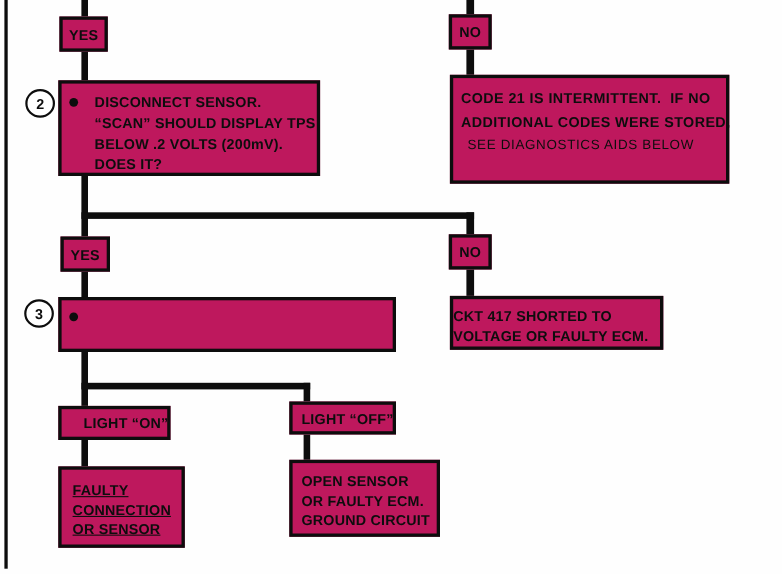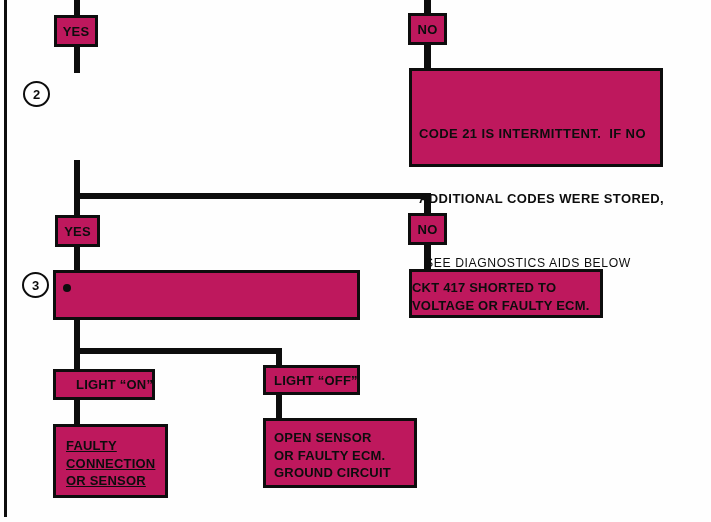--- a/index.html
+++ b/index.html
@@ -53,35 +53,35 @@
     font-weight:bold;font-size:13px;
   }
   
   #yes1{left:54px;top:15px;width:44px;height:32px;}
   #no1{left:408px;top:13px;width:39px;height:32px;}
   #box2{left:53px;top:73px;width:238px;height:87px;padding-top:7px;}
   #box2 .txt{line-height:19px;}
   #box2 .bullet-col .dot{margin-top:6px;}
   #badge2{left:23px;top:81px;}
   #code21{left:409px;top:68px;width:254px;height:99px;padding:9px 4px 0 7px;}
-  #code21 .txt{line-height:20.5px;letter-spacing:0.4px;margin-top:44px;}
+  #code21 .txt{line-height:20.5px;letter-spacing:0.4px;}
   #code21 .txt.light{font-weight:normal;font-size:12.2px;letter-spacing:0.6px;padding-left:6px;}
   #yes2{left:55px;top:215px;width:45px;height:32px;}
   #no2{left:408px;top:213px;width:39px;height:32px;}
   #box3{left:53px;top:270px;width:307px;height:50px;padding-top:6px;}
   #box3 .txt{line-height:18.5px;}
   #box3 .bullet-col .dot{margin-top:5px;}
   #badge3{left:22px;top:272px;}
   #ckt{left:409px;top:269px;width:194px;height:49px;padding:7px 0 0 0;}
   #ckt .txt{line-height:17.5px;}
   #lightOn{left:53px;top:369px;width:102px;height:31px;justify-content:flex-start;padding-left:20px;}
   #lightOff{left:263px;top:365px;width:97px;height:30px;justify-content:flex-start;padding-left:8px;}
   #faulty{left:53px;top:424px;width:115px;height:74px;padding:10px 0 0 10px;text-decoration:underline;}
   #faulty .txt{line-height:17.5px;}
-  #open{left:263px;top:418px;width:154px;height:70px;padding:8px 0 0 8px;}
+  #open{left:263px;top:418px;width:137px;height:70px;padding:8px 0 0 8px;}
   #open .txt{line-height:17.5px;}
 </style>
 </head>
 <body>
 
 <div id="canvas">
 
   <div class="vline" style="left:4px;top:0;width:3px;height:517px;"></div>
 
   <div class="vline" style="left:74px;top:0;width:6px;height:15px;"></div>
@@ -104,20 +104,31 @@
 
   <div class="box label-box" id="yes1">
     <span class="txt">YES</span>
   </div>
   <div class="box label-box" id="no1">
     <span class="txt">NO</span>
   </div>
 
   <div class="badge" id="badge2">
     <span>2</span>
+  </div>
+  <div class="box bullet-box" id="box2">
+    <span class="bullet-col">
+        <span class="dot"></span>
+      </span>
+    <span>
+      <span class="txt">DISCONNECT SENSOR.</span>
+      <span class="txt">“SCAN” SHOULD DISPLAY TPS</span>
+      <span class="txt">BELOW .2 VOLTS (200mV).</span>
+      <span class="txt">DOES IT?</span>
+    </span>
   </div>
 
   <div class="box" id="code21">
     <span class="txt">CODE 21 IS INTERMITTENT.  IF NO</span>
     <span class="txt">ADDITIONAL CODES WERE STORED,</span>
     <span class="txt light">SEE DIAGNOSTICS AIDS BELOW</span>
   </div>
 
   <div class="box label-box" id="yes2">
     <span class="txt">YES</span>

